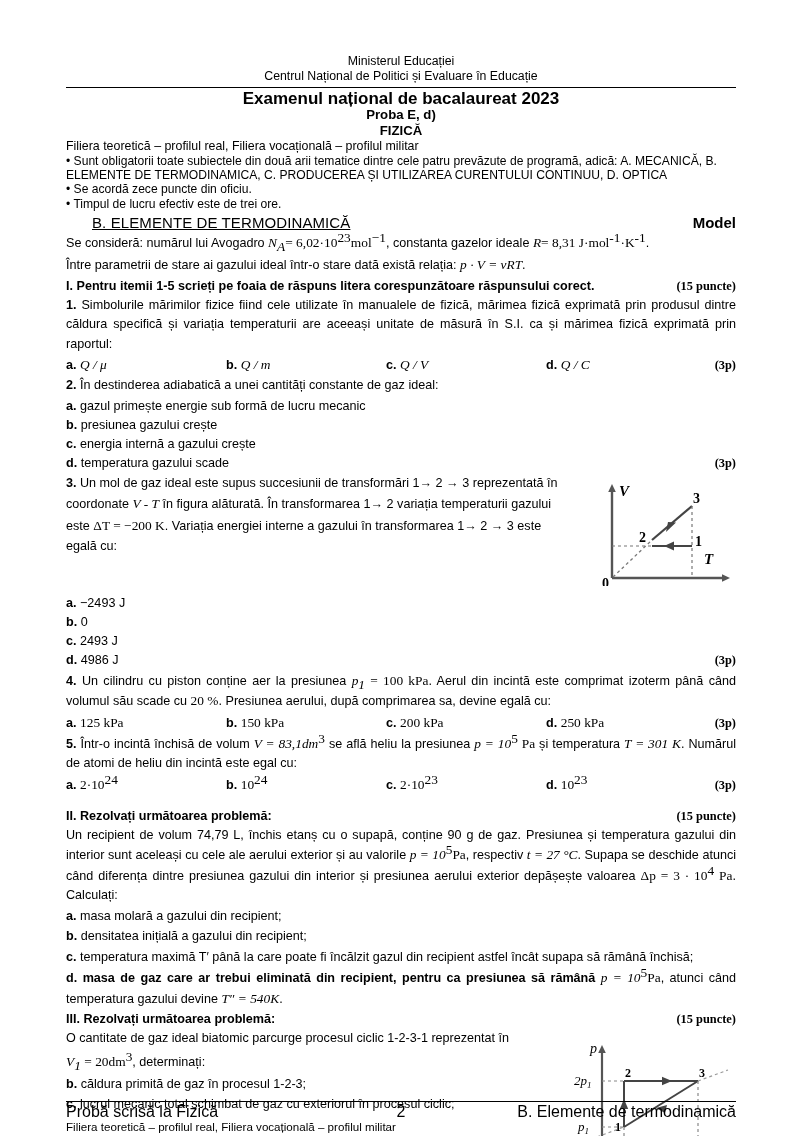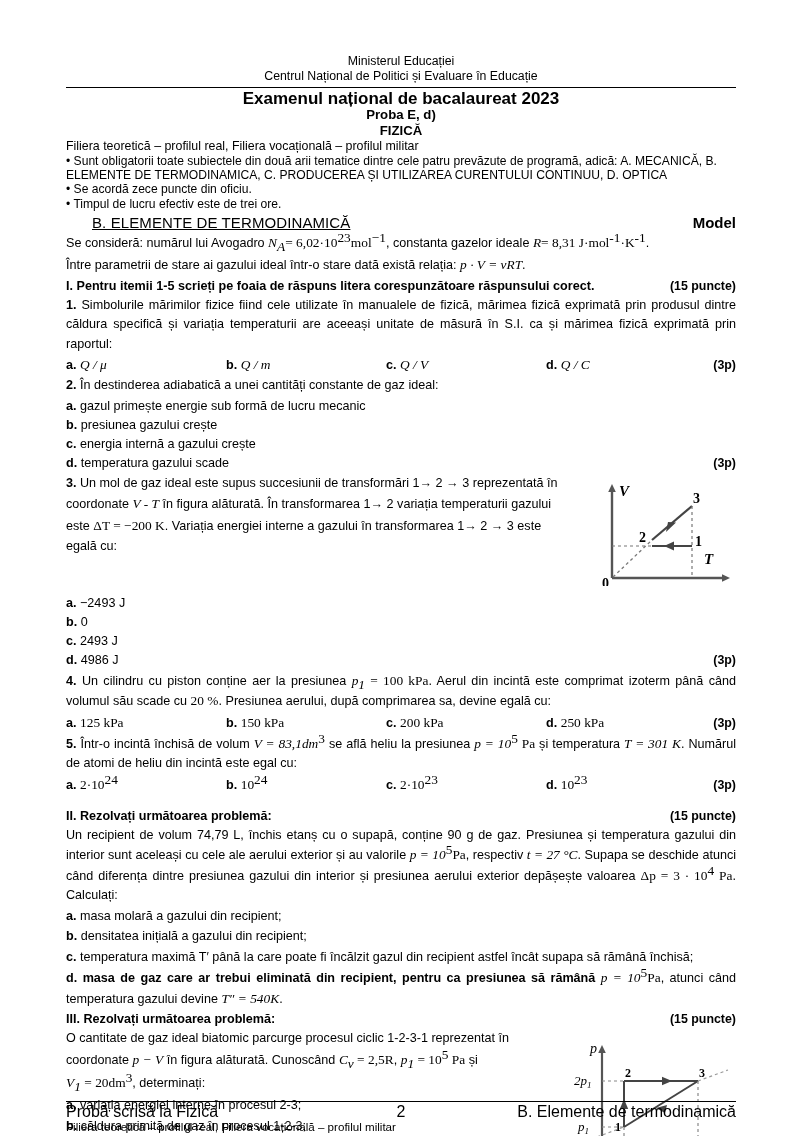--- a/index.html
+++ b/index.html
@@ -115,20 +115,21 @@
   }
   .opt {
     width: 160px;
     flex: none;
   }
   .pts {
     font-weight: bold;
     font-size: 12.4px;
     white-space: nowrap;
     margin-left: auto;
+    font-family: Liberation Serif, serif;
   }
   .vlist-item {
     font-size: 12.6px;
     line-height: 19px;
     display: flex;
     justify-content: space-between;
   }
   var, .mathi {
     font-style: italic;
     font-family: "Liberation Serif", serif;
@@ -356,28 +357,22 @@
     </div>
 
     <div class="itemhead">
       <span>III. Rezolvați următoarea problemă:</span>
       <span class="pts">(15 puncte)</span>
     </div>
 
     <div class="q3b-wrap">
       <div class="q3b-text">
         <div class="q-body-nj">O cantitate de gaz ideal biatomic parcurge procesul ciclic 1-2-3-1 reprezentat în</div>
-        <div class="q-body-nj">
-          <span>coordonate </span><span class="mathi">p − V</span><span> în figura alăturată. Cunoscând </span><span class="mathi">C</span><sub class="mathi">v</sub><span class="mathn"> = 2,5R</span><span>, </span><span class="mathi">p</span><sub class="mathi">1</sub><span class="mathn"> = 10</span><sup class="mathn">5</sup><span class="mathn"> Pa</span><span> și</span>
-        </div>
         <div class="q-body-nj" style="line-height:24px">
           <span class="mathi">V</span><sub class="mathi">1</sub><span class="mathn"> = 20dm</span><sup class="mathn">3</sup><span>, determinați:</span>
-        </div>
-        <div class="q-body-nj">
-          <b>a.</b> <span>variația energiei interne în procesul 2-3;</span>
         </div>
         <div class="q-body-nj">
           <b>b.</b> <span>căldura primită de gaz în procesul 1-2-3;</span>
         </div>
         <div class="q-body-nj">
           <b>c.</b> <span>lucrul mecanic total schimbat de gaz cu exteriorul în procesul ciclic;</span>
         </div>
 
       </div>
 

